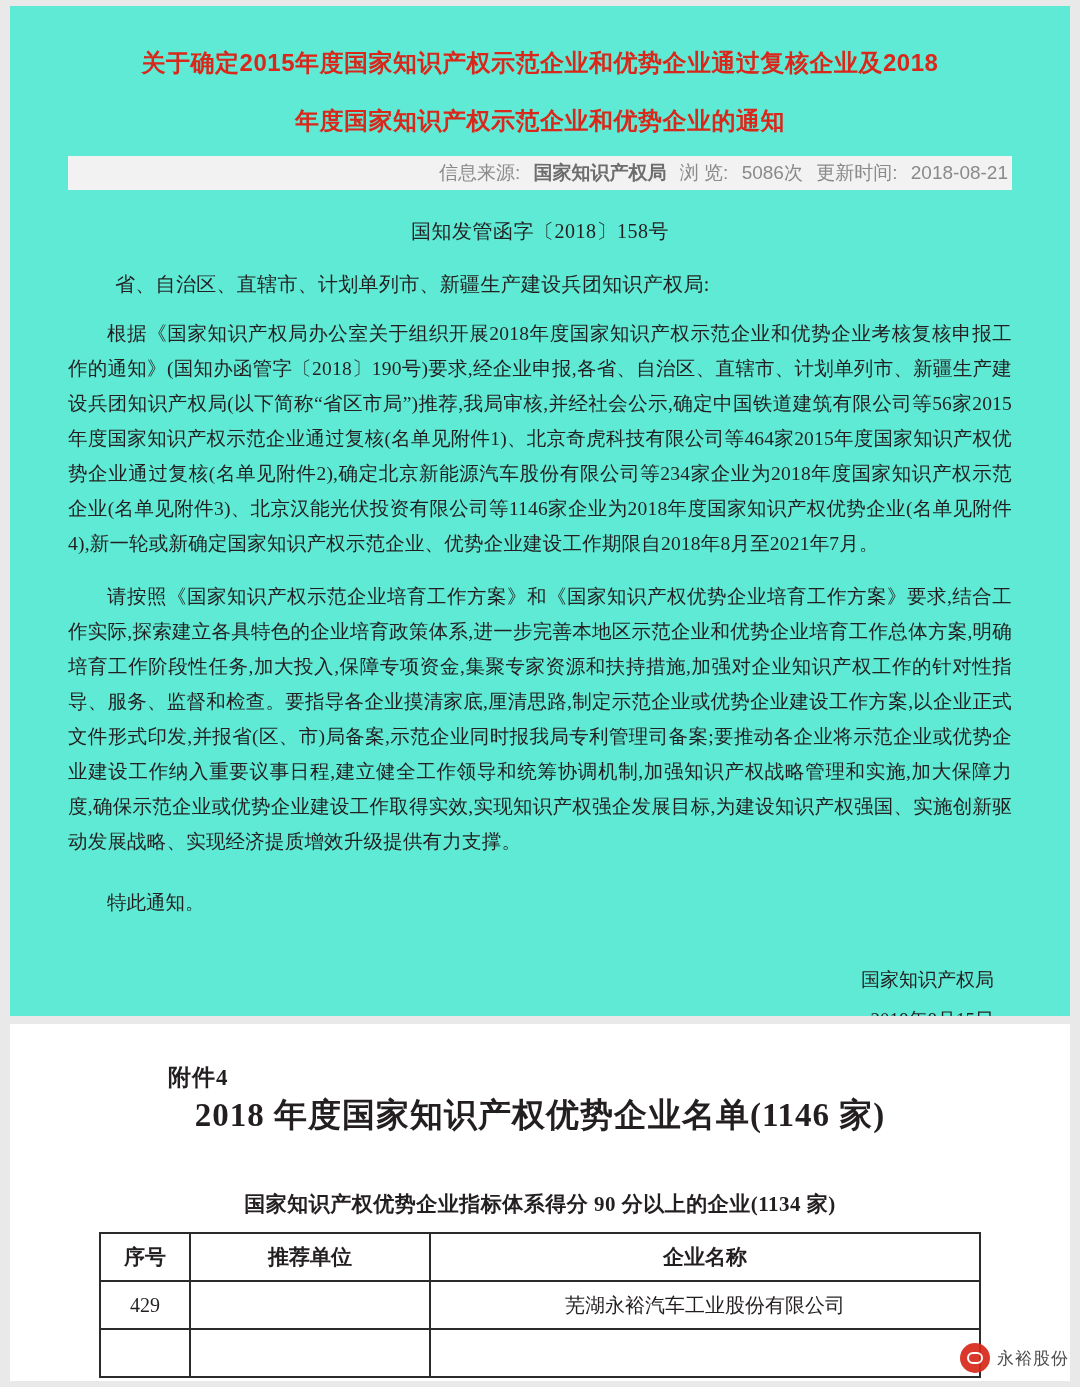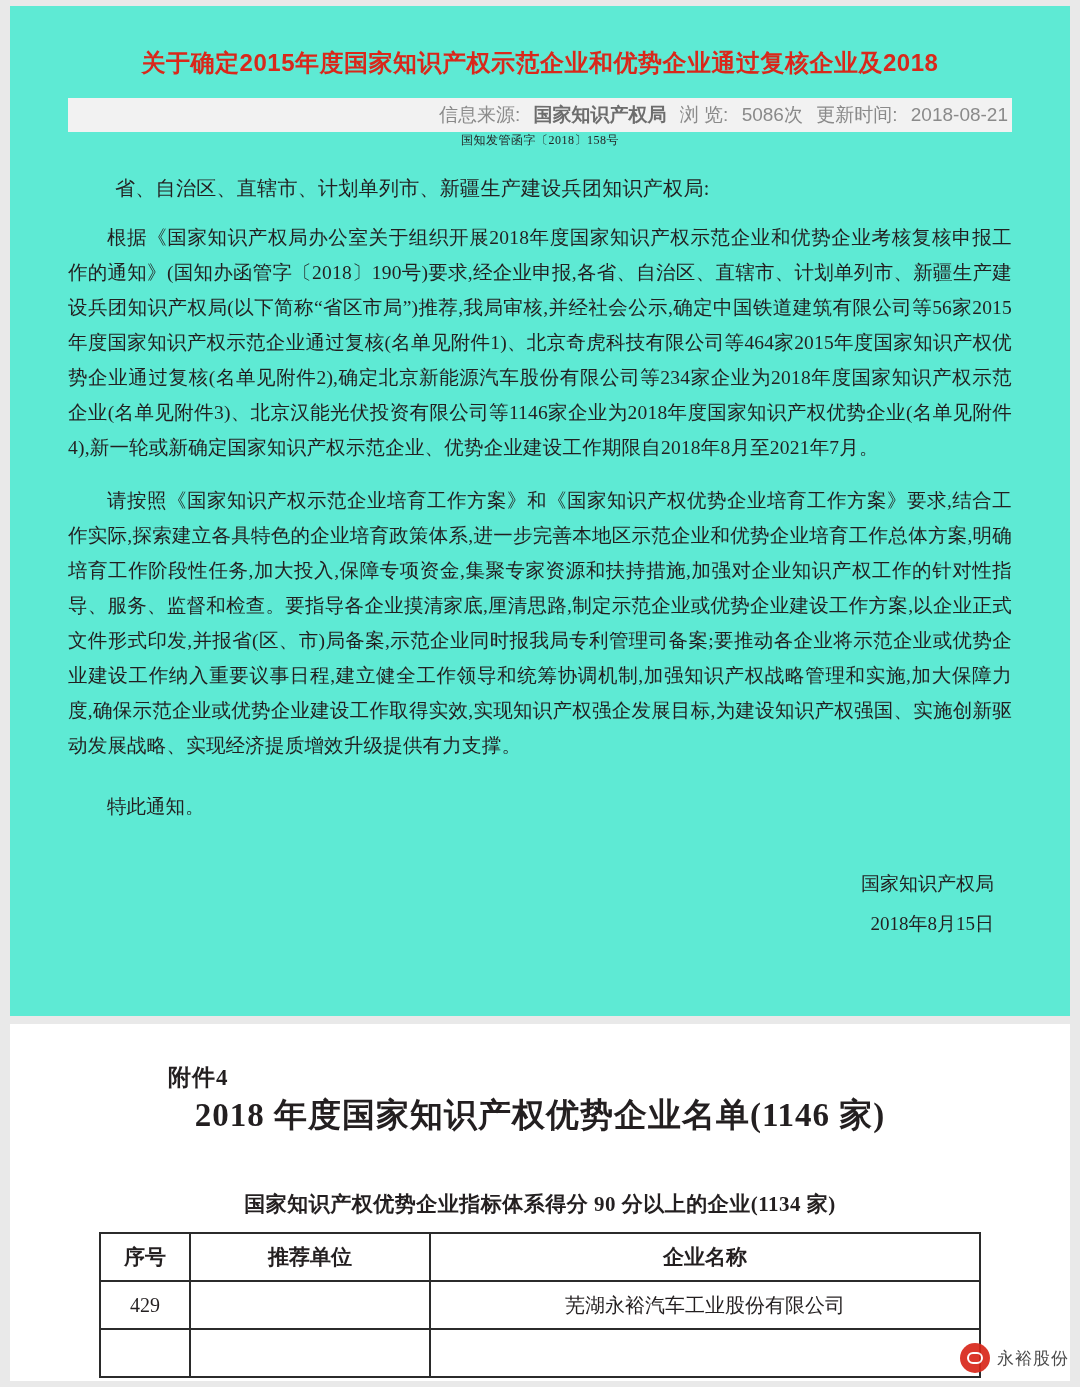--- a/index.html
+++ b/index.html
@@ -54,21 +54,22 @@
     text-align: right;
     color: #8a8a8a;
     font-family: "Liberation Sans", "DejaVu Sans", sans-serif;
     font-size: 19px;
   }
   .meta-bar .meta-strong { color: #6d6d6d; font-weight: bold; }
   .meta-bar span { margin: 0 4px; }
 
   .doc-number {
     text-align: center;
-    font-size: 12px;
+    font-size: 20px;
+    margin-top: 28px;
     letter-spacing: 0.5px;
   }
 
   .salutation {
     font-size: 20px;
     margin-top: 26px;
     letter-spacing: 0.3px;
     margin-left: 47px;
   }
 
@@ -205,20 +206,21 @@
 </style>
 </head>
 <body>
 
 <div class="page">
 
   <div class="notice-card">
 
     <div class="doc-title">
       <span>关于确定2015年度国家知识产权示范企业和优势企业通过复核企业及2018</span>
+      <span class="line2">年度国家知识产权示范企业和优势企业的通知</span>
     </div>
 
     <div class="meta-bar">
       <span>信息来源:</span>
       <span class="meta-strong">国家知识产权局</span>
       <span>浏 览:</span>
       <span>5086次</span>
       <span>更新时间:</span>
       <span>2018-08-21</span>
     </div>

